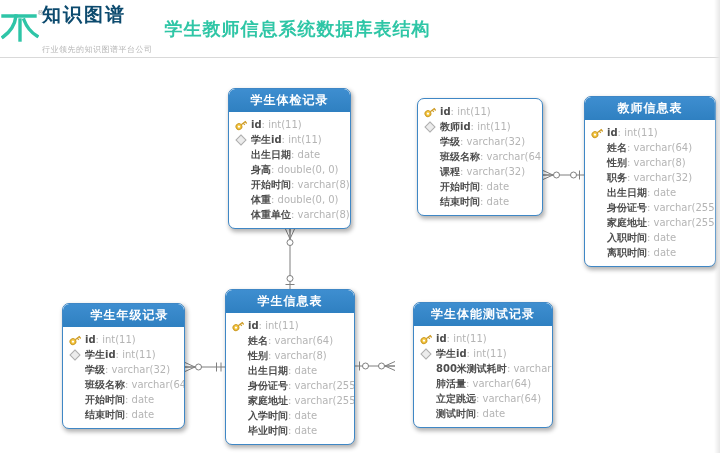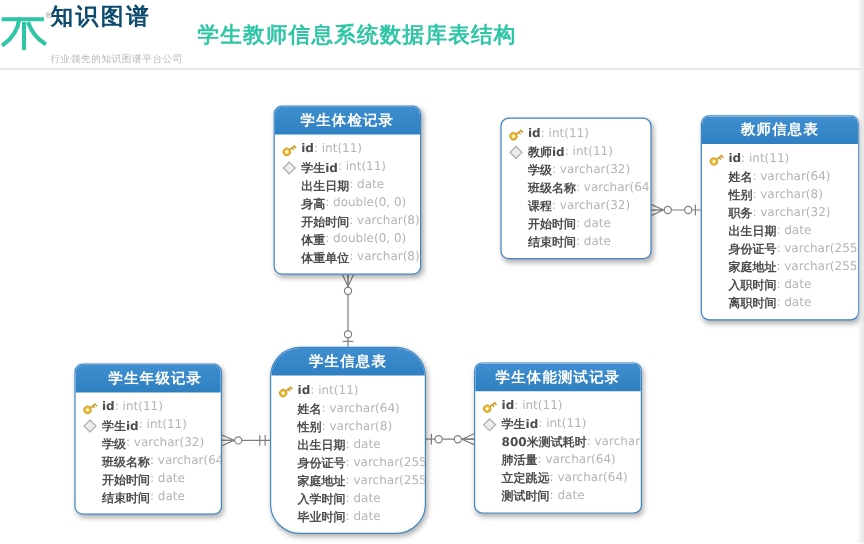--- a/index.html
+++ b/index.html
@@ -285,21 +285,21 @@
           <span class="er-name">开始时间</span>
           <span class="er-type">: date</span>
         </div>
         <div class="er-row">
           <span class="er-ic"></span>
           <span class="er-name">结束时间</span>
           <span class="er-type">: date</span>
         </div>
       </div>
     </div>
-    <div class="er-card" style="left: 225px; top: 289px; width: 128px; border-radius: 25px;">
+    <div class="er-card" style="left: 225px; top: 289px; width: 128px;">
       <div class="er-head" style="background: linear-gradient(rgb(62, 142, 208), rgb(47, 128, 193));">学生信息表</div>
       <div class="er-body">
         <div class="er-row">
           <span class="er-ic">
             <svg width="14" height="14" viewBox="0 0 14 14">
               <g transform="rotate(-38 7 7)">
                 <circle cx="4.4" cy="7" r="2.9" fill="#f5c63d" stroke="#cf9e2a" stroke-width="1"></circle>
                 <circle cx="4.4" cy="7" r="1.1" fill="#fff"></circle>
                 <path d="M7.3 7 H13 M10 7 v2.3 M12.4 7 v2.3" stroke="#cf9e2a" stroke-width="1.3" fill="none"></path>
               </g>
@@ -338,21 +338,21 @@
           <span class="er-name">入学时间</span>
           <span class="er-type">: date</span>
         </div>
         <div class="er-row">
           <span class="er-ic"></span>
           <span class="er-name">毕业时间</span>
           <span class="er-type">: date</span>
         </div>
       </div>
     </div>
-    <div class="er-card" style="left: 395px; top: 302px; width: 138px;">
+    <div class="er-card" style="left: 413px; top: 302px; width: 138px;">
       <div class="er-head" style="background: linear-gradient(rgb(62, 142, 208), rgb(47, 128, 193));">学生体能测试记录</div>
       <div class="er-body">
         <div class="er-row">
           <span class="er-ic">
             <svg width="14" height="14" viewBox="0 0 14 14">
               <g transform="rotate(-38 7 7)">
                 <circle cx="4.4" cy="7" r="2.9" fill="#f5c63d" stroke="#cf9e2a" stroke-width="1"></circle>
                 <circle cx="4.4" cy="7" r="1.1" fill="#fff"></circle>
                 <path d="M7.3 7 H13 M10 7 v2.3 M12.4 7 v2.3" stroke="#cf9e2a" stroke-width="1.3" fill="none"></path>
               </g>

